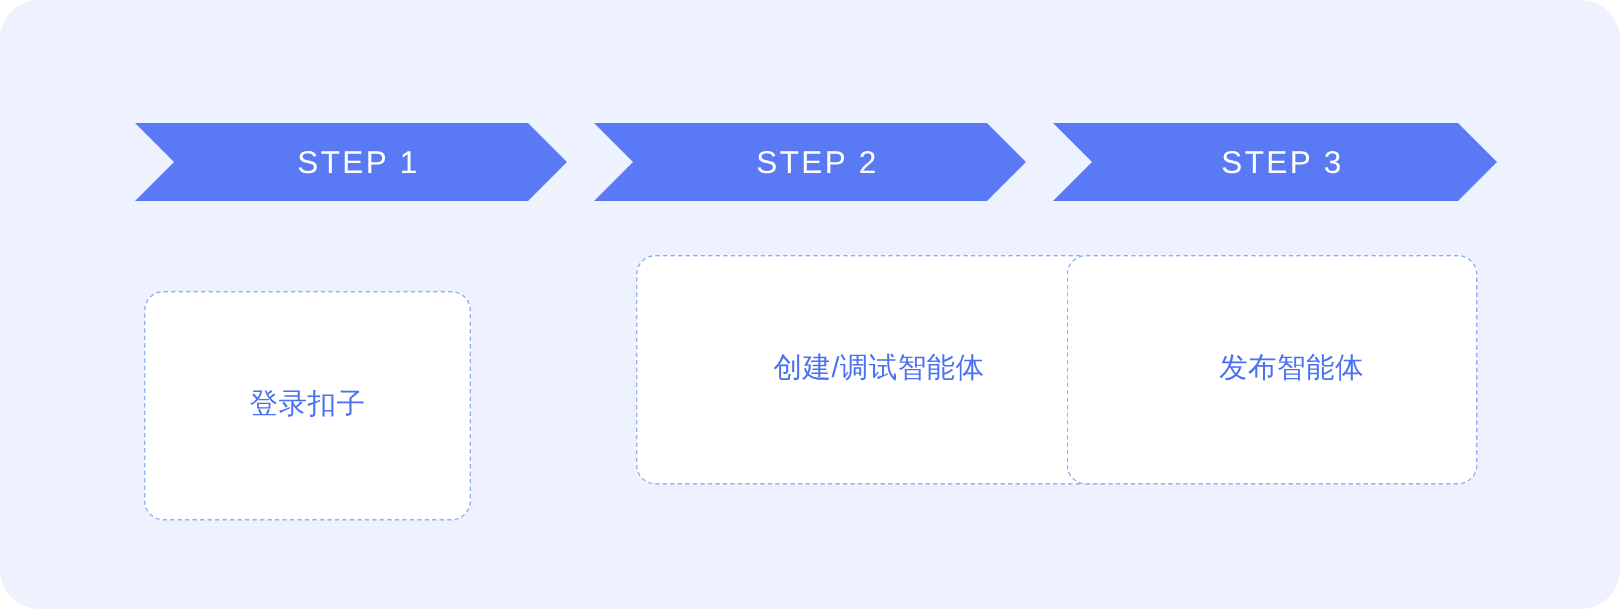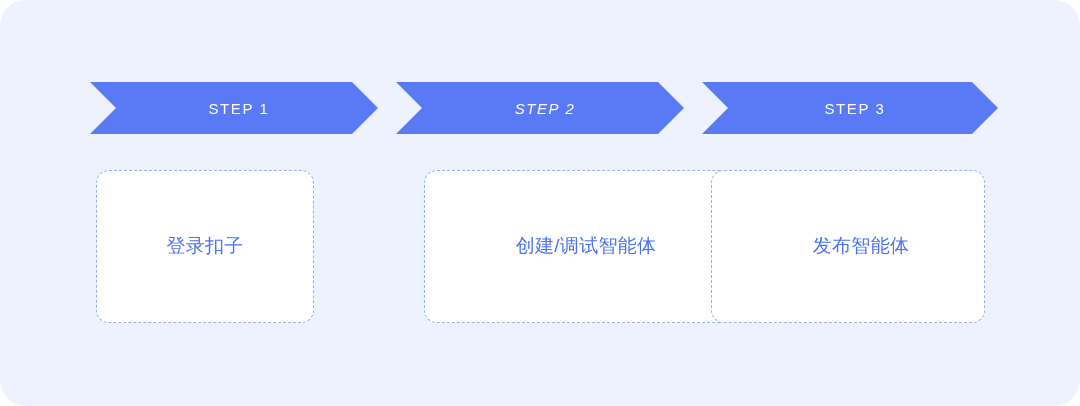--- a/index.html
+++ b/index.html
@@ -38,26 +38,26 @@
     height: 52px;
     background: #5a7af5;
     display: flex;
     align-items: center;
     justify-content: center;
     -webkit-clip-path: polygon(0 0, calc(100% - 26px) 0, 100% 50%, calc(100% - 26px) 100%, 0 100%, 26px 50%);
     clip-path: polygon(0 0, calc(100% - 26px) 0, 100% 50%, calc(100% - 26px) 100%, 0 100%, 26px 50%);
   }
 
   .chevron-1 { left: 90px;  width: 288px; }
-  .chevron-2 { left: 396px; width: 288px; font-style: italic; }
+  .chevron-2 { left: 396px; width: 288px; }
   .chevron-3 { left: 702px; width: 296px; text-align: center; }
 
   .chevron-label {
     color: #ffffff;
-    font-size: 15px;
+    font-size: 21px;
     font-weight: 400;
     letter-spacing: 1.6px;
     line-height: 1;
     padding-left: 10px;
     white-space: nowrap;
     -webkit-font-smoothing: antialiased;
   }
 
   
   #card-row {
@@ -75,21 +75,21 @@
     background: #ffffff;
     border: 1.4px dashed #95aef6;
     border-radius: 13px;
     box-sizing: border-box;
     display: flex;
     flex-direction: column;
     align-items: center;
     justify-content: center;
   }
 
-  .card-1 { left: 96px;  width: 218px; }
+  .card-1 { left: 96px;  width: 218px; margin-top: 24px; }
   .card-2 { left: 424px; width: 324px; }
   .card-3 { left: 711px; width: 274px; padding-left: 26px; }
 
   .card-line {
     color: #4a72f0;
     font-size: 19px;
     font-weight: 400;
     line-height: 1.52;
     text-align: center;
     letter-spacing: 0.3px;

